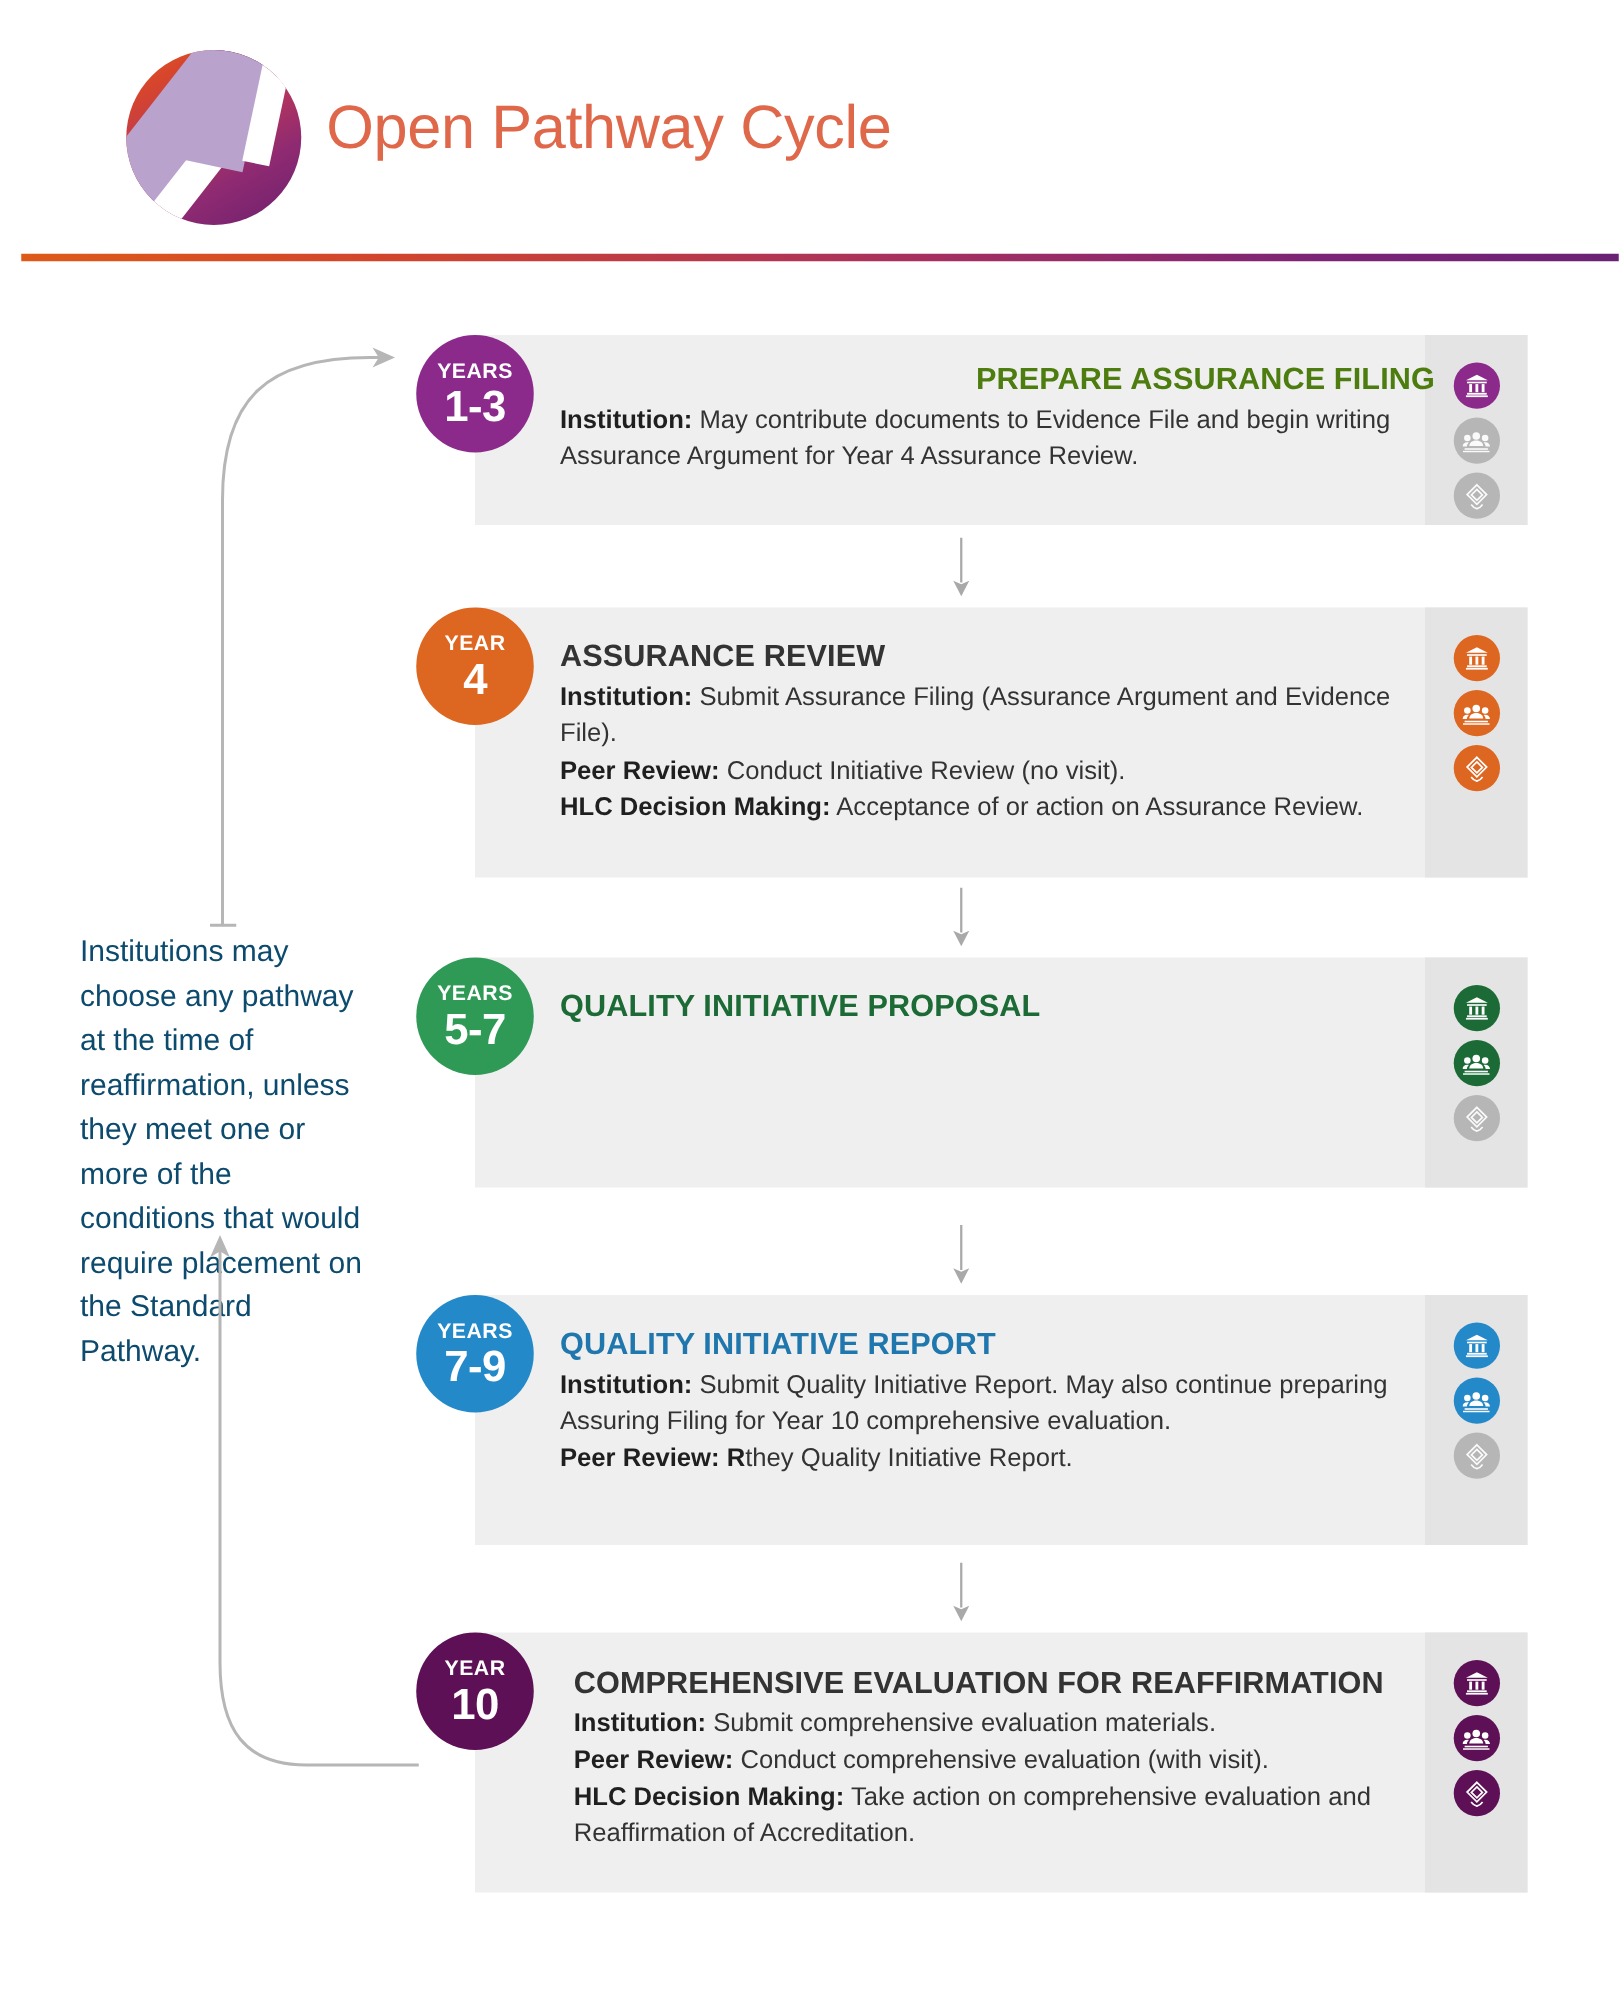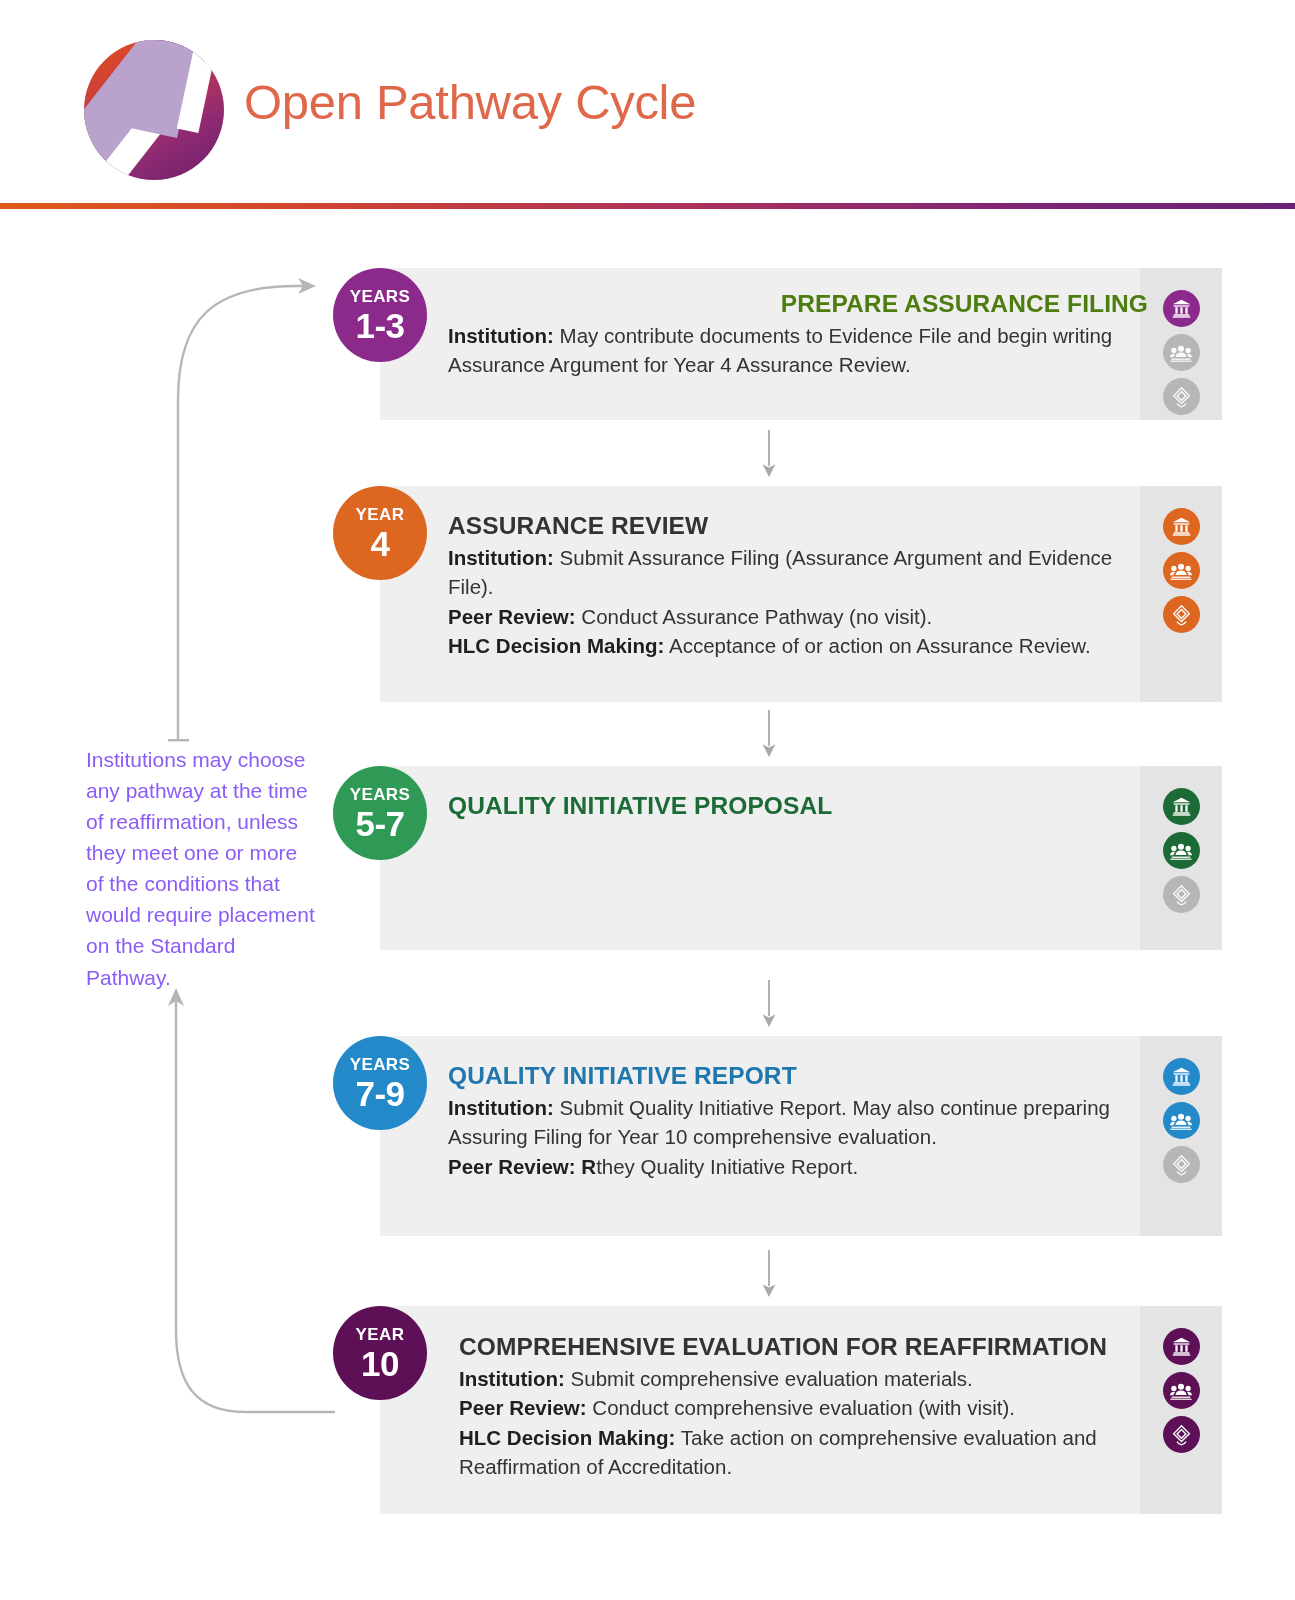--- a/index.html
+++ b/index.html
@@ -11,21 +11,21 @@
     background: #ffffff;
     font-family: "Liberation Sans", sans-serif;
     color: #2b2b2b;
     position: relative;
     overflow: hidden;
   }
 
   
   .header {
     position: absolute;
-    left: 0; top: 0;
+    left: 17px; top: 0;
     width: 1097px;
     height: 210px;
   }
   .logo {
     position: absolute;
     left: 84px; top: 40px;
     width: 140px; height: 140px;
     border-radius: 50%;
     overflow: hidden;
     background: linear-gradient(150deg, #e2551f 0%, #d6452c 18%, #b8365b 45%, #8e2a72 70%, #6d1f6e 100%);
@@ -162,25 +162,25 @@
   .connector {
     position: absolute;
     left: 762px;
     width: 14px;
   }
   .connector svg { display: block; }
 
   
   .sidenote {
     position: absolute;
-    left: 86px; top: 744px;
+    left: 64px; top: 744px;
     width: 232px;
-    font-size: 21px;
+    font-size: 24px;
     line-height: 1.48;
-    color: #8b5cf6;
+    color: #0c4a6e;
   }
   .loop-top, .loop-bottom { position: absolute; left: 0; top: 0; }
 </style>
 </head>
 <body>
 
 <div class="header">
   <div class="logo">
     <div class="stripe-lav"></div>
     <div class="stripe-white"></div>
@@ -275,21 +275,21 @@
         </div>
       </div>
       <div class="badge" style="background: rgb(221, 102, 32);">
         <div class="kicker">YEAR</div>
         <div class="num">4</div>
       </div>
       <div class="body-text" style="top: 26px;">
         <div class="step-title" style="color: rgb(51, 51, 51);">ASSURANCE REVIEW</div>
         <div class="lines">
           <p><b>Institution:</b><span> Submit Assurance Filing (Assurance Argument and Evidence File).</span></p>
-          <p><b>Peer Review:</b><span> Conduct Assurance Pathway (no visit).</span></p>
+          <p><b>Peer Review:</b><span> Conduct Initiative Review (no visit).</span></p>
           <p><b>HLC Decision Making:</b><span> Acceptance of or action on Assurance Review.</span></p>
         </div>
       </div>
     </div>
     <div class="step" style="top: 766px; height: 184px;">
       <div class="card">
         <div class="iconstrip">
           <div class="ic" style="background: rgb(28, 107, 54);">
             <svg width="21" height="21" viewBox="0 0 24 24" fill="#fff">
               <path d="M12 2 L22 7 L2 7 Z"></path>

